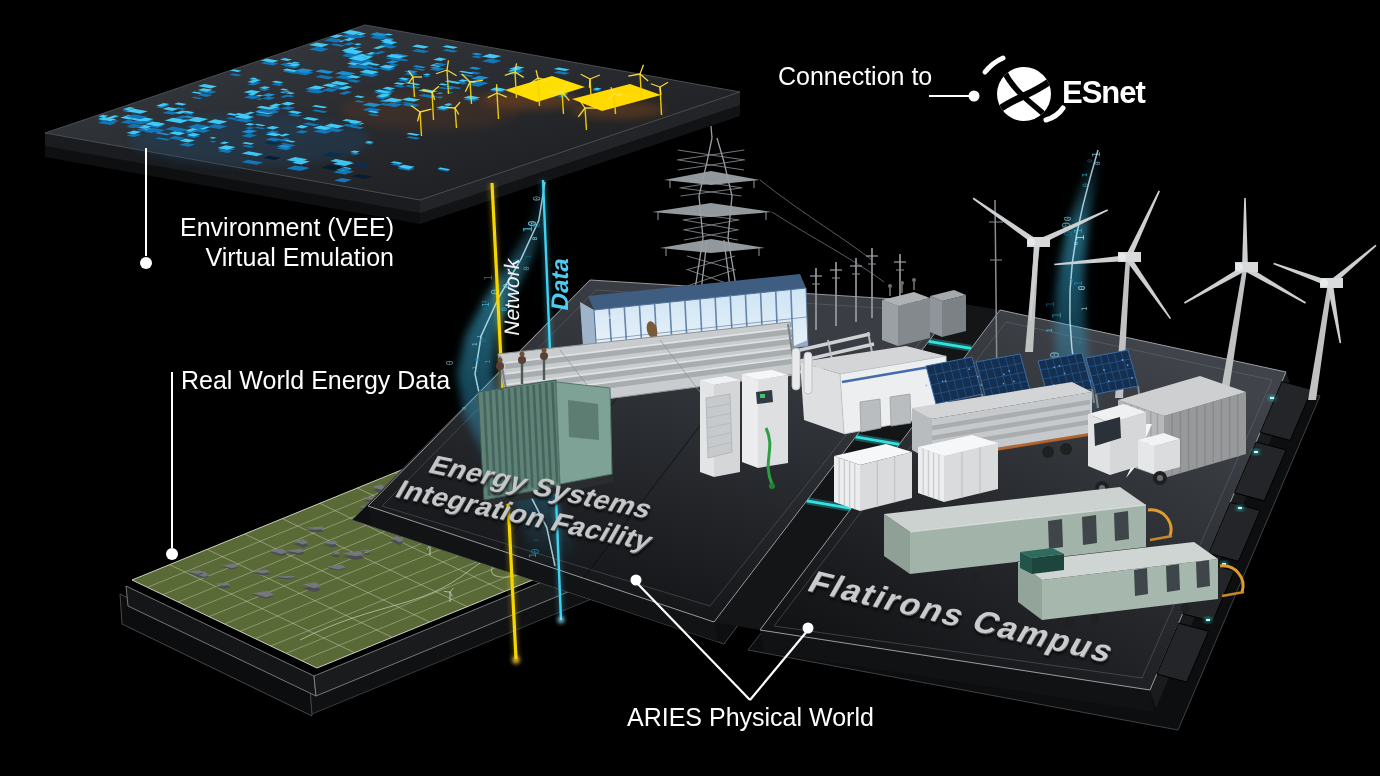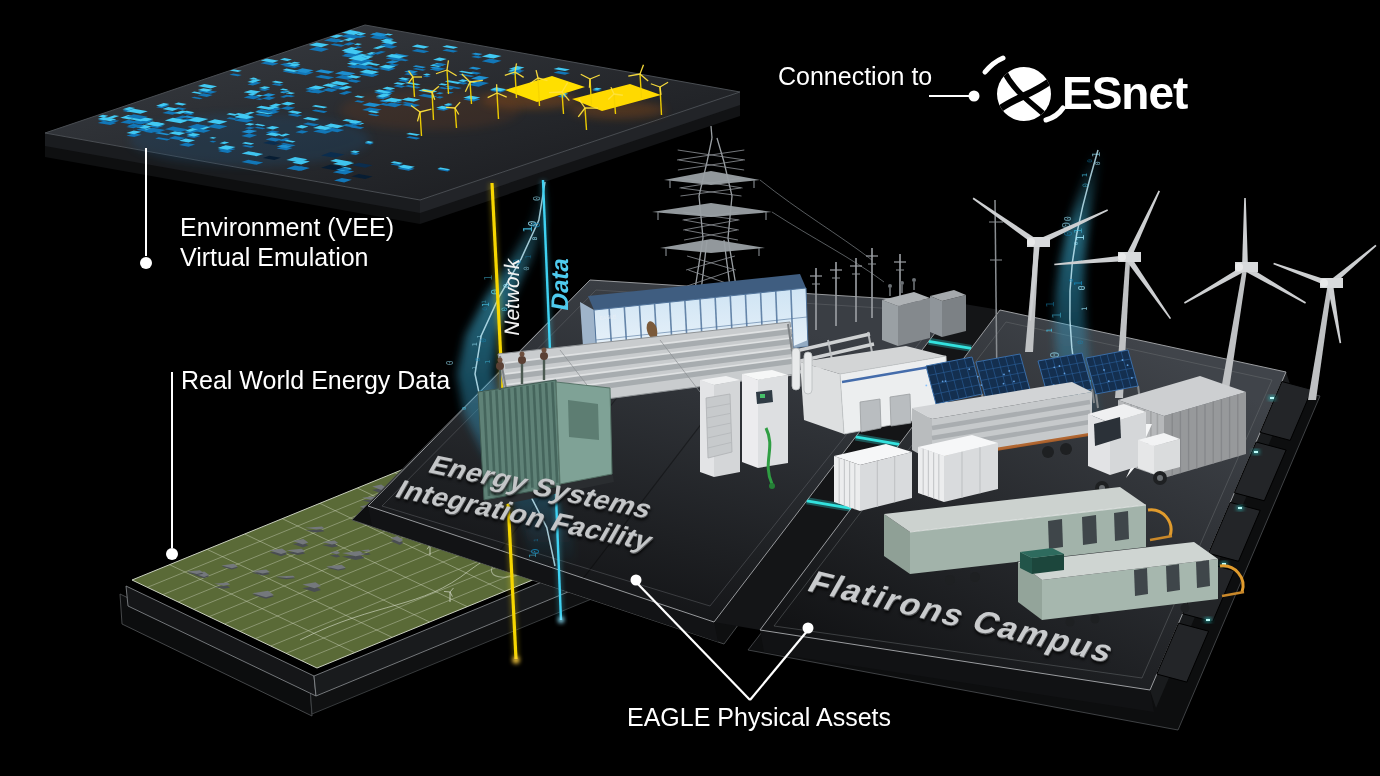--- a/index.html
+++ b/index.html
@@ -1,24 +1,24 @@
 <!DOCTYPE html>
 <html><head>
 <meta charset="utf-8">
 <style>
   html,body{margin:0;padding:0;background:#000;}
   #canvas{position:relative;width:1380px;height:776px;background:#000;overflow:hidden;
           font-family:"Liberation Sans",sans-serif;}
   #scene{position:absolute;left:0;top:0;}
   .lbl{position:absolute;color:#ffffff;font-size:25px;line-height:30px;white-space:nowrap;}
-  .lbl .ln{display:block;}
+  .lbl .ln{display:block;text-align:right;}
   #vee-label{left:180px;top:212px;}
   #real-world-label{left:181px;top:365px;}
   #connection-label{left:778px;top:61px;}
-  #esnet-text{left:1062px;top:66px;font-size:46px;line-height:54px;font-weight:bold;letter-spacing:-1px;}
+  #esnet-text{left:1062px;top:66px;font-size:31px;line-height:54px;font-weight:bold;letter-spacing:-1px;}
   #aries-label{left:627px;top:702px;width:230px;text-align:center;}
   .deck-text{position:absolute;color:#c4c6c8;font-weight:bold;text-align:center;
              text-shadow:1px 1px 0 #56585a,2px 3px 3px rgba(0,0,0,.85);}
   #esif-text{left:383px;top:468px;width:300px;font-size:28px;line-height:33px;letter-spacing:.5px;
              transform:rotate(12deg) skewX(-18deg) scale(1,.94);}
   #flatirons-text{left:792px;top:598px;width:340px;font-size:33px;line-height:38px;letter-spacing:2px;
              color:#c9cbcd;transform:rotate(13.5deg) skewX(-16deg) scale(1,.95);}
   .cable-lbl{position:absolute;white-space:nowrap;}
   #network-label{left:512px;top:297px;font-size:21px;color:#f2f2f2;
              transform:translate(-50%,-50%) rotate(-90deg) skewX(-10deg);}
@@ -1156,21 +1156,21 @@
 
   <div class="lbl" id="vee-label">
     <span class="ln">Environment (VEE)</span>
     <span class="ln">Virtual Emulation</span>
   </div>
   <div class="lbl" id="real-world-label">Real World Energy Data</div>
   <div class="lbl" id="connection-label">
     <span class="ln">Connection to</span>
   </div>
   <div class="lbl" id="esnet-text">ESnet</div>
-  <div class="lbl" id="aries-label">EAGLE Physical Assets</div>
+  <div class="lbl" id="aries-label">ARIES Physical World</div>
   <div class="deck-text" id="esif-text">
     <div>Energy Systems</div>
     <div>Integration Facility</div>
   </div>
   <div class="deck-text" id="flatirons-text">Flatirons Campus</div>
   <div class="cable-lbl" id="network-label">Network</div>
   <div class="cable-lbl" id="data-label">Data</div>
 </div>
 
 </body></html>

